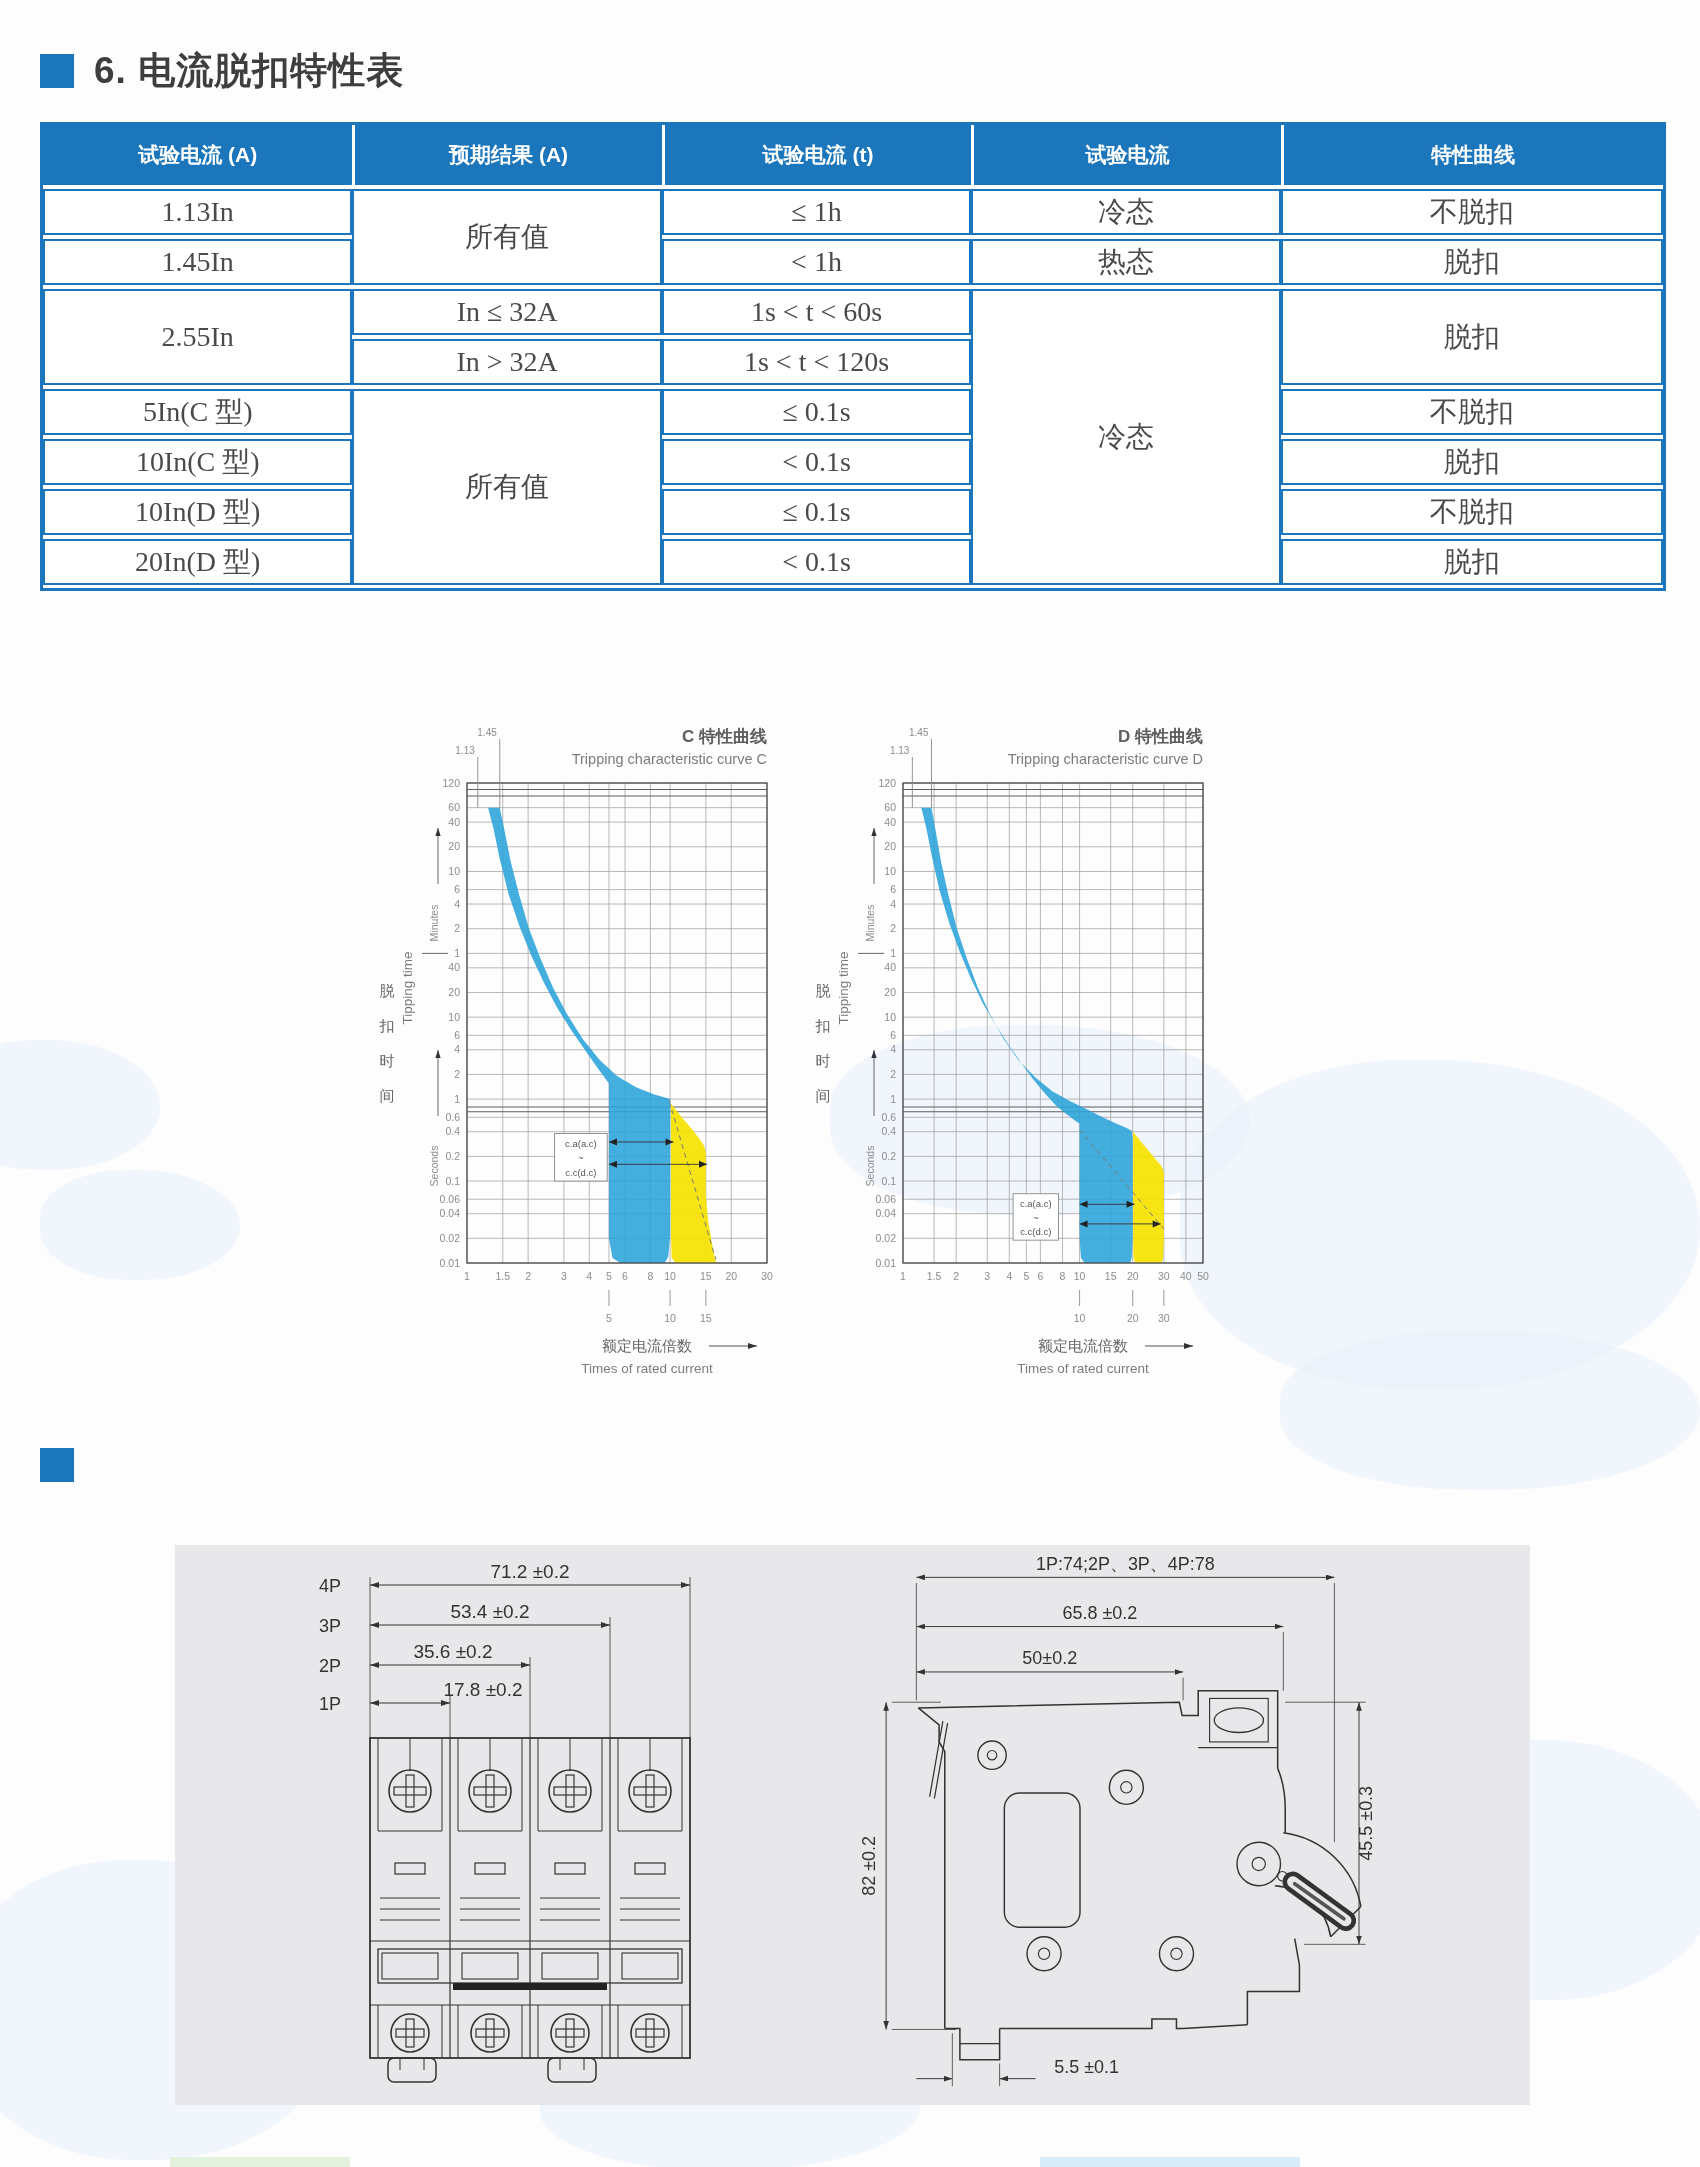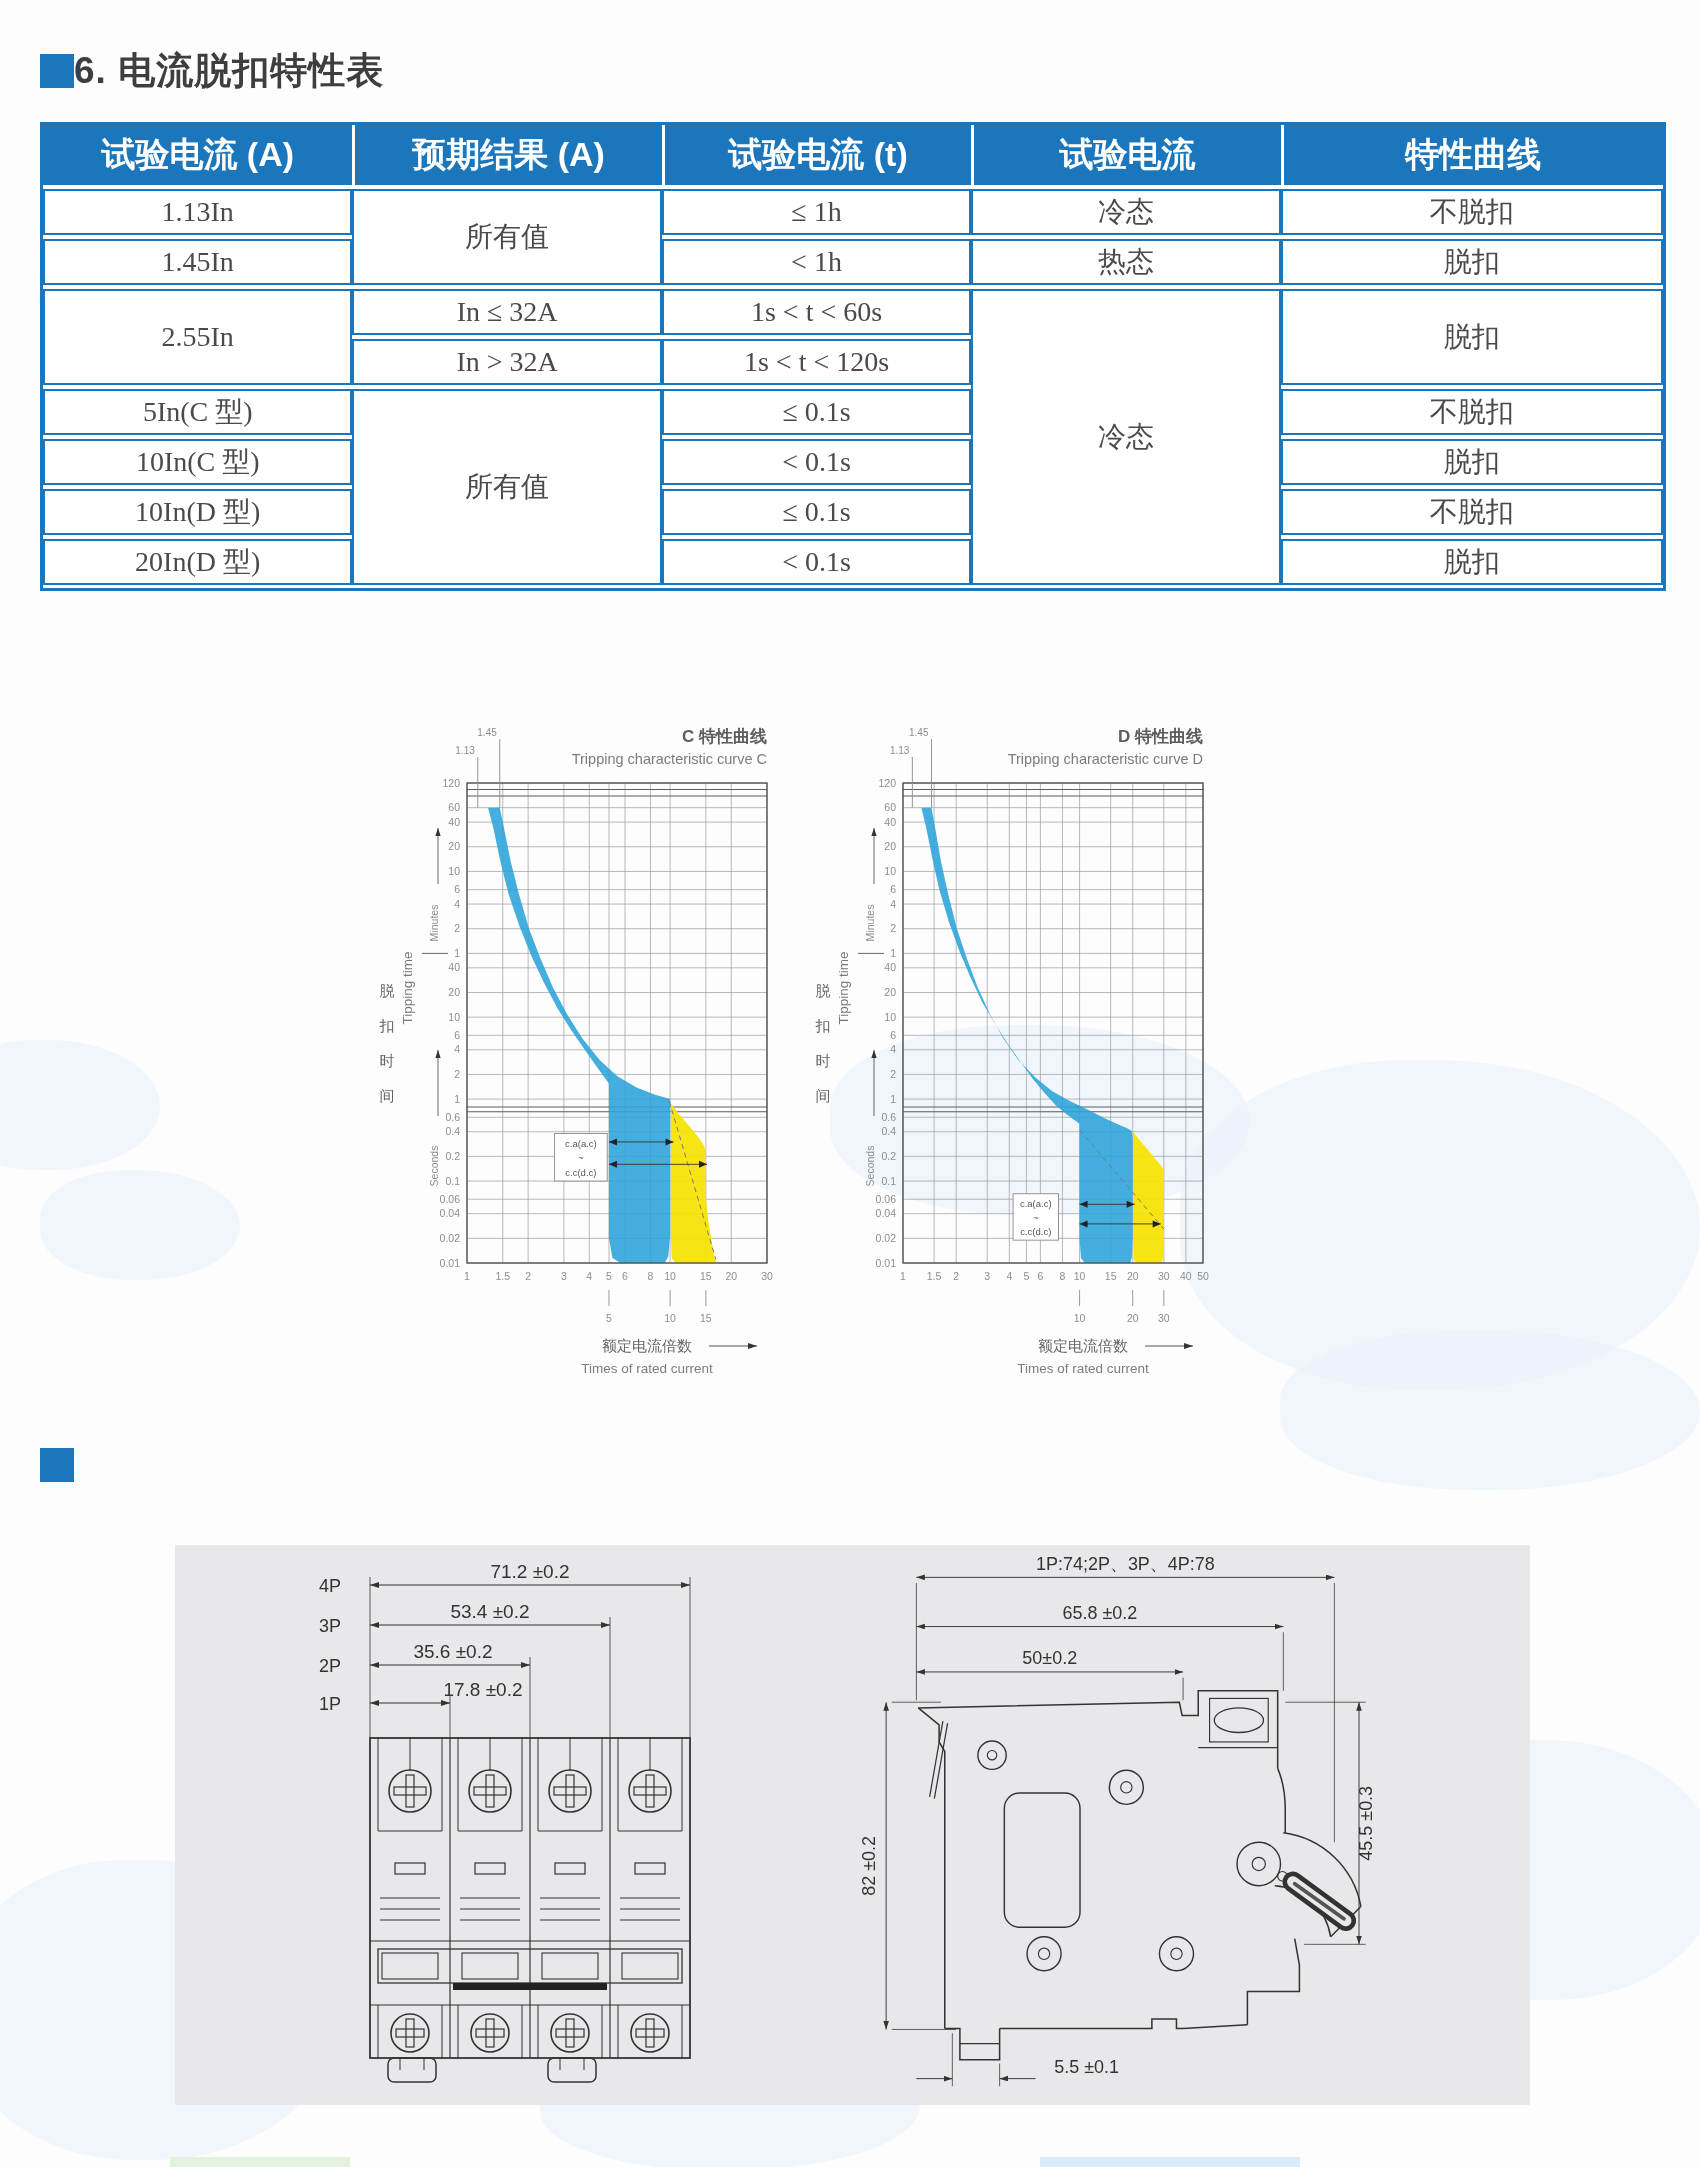--- a/index.html
+++ b/index.html
@@ -3,29 +3,29 @@
 <meta charset="utf-8">
 <style>
   html,body{margin:0;padding:0}
   body{
     width:1700px;height:2167px;position:relative;overflow:hidden;
     background:#fdfdfe;
     font-family:"Liberation Sans","DejaVu Sans",sans-serif;
   }
   .blob{position:absolute;background:#eaf2fa;opacity:.6;border-radius:46% 54% 52% 48%;}
   .strip{position:absolute;height:10px;bottom:0;}
-  .sec{position:absolute;left:40px;display:flex;align-items:center;}
+  .sec{position:absolute;left:40px;display:flex;align-items:center;gap:20px;}
   .sec .sq{width:34px;height:34px;background:#1b76bb;flex:0 0 auto;}
   .sec h2{margin:0;font-size:37px;color:#3e3e40;font-weight:bold;letter-spacing:1px;}
   #sec6{top:46px}
   #sec7{top:1448px}
 
   .tbl-wrap{position:absolute;left:40px;top:122px;width:1620px;border:3px solid #1b76bb;background:#fff;}
   table{width:100%;border-collapse:separate;border-spacing:0 4px;margin-top:-4px;margin-bottom:-1px;table-layout:fixed;}
-  th{background:#1b76bb;color:#fff;font-size:34px;font-weight:bold;height:58px;border-left:3px solid #fdfdfe;}
+  th{background:#1b76bb;color:#fff;font-size:21px;font-weight:bold;height:58px;border-left:3px solid #fdfdfe;}
   th:first-child{border-left:none;}
   td{
     border:2px solid #1b76bb;font-size:28px;color:#4a4a4a;text-align:center;height:40px;
     font-family:"Liberation Serif","DejaVu Serif",serif;vertical-align:middle;
   }
   svg text{font-family:"Liberation Sans","DejaVu Sans",sans-serif;}
   .chart{position:absolute;}
   #chartC{left:372px;top:688px;}
   #chartD{left:808px;top:688px;}
   .panel{position:absolute;left:175px;top:1545px;width:1355px;height:560px;background:#e8e8ea;}

